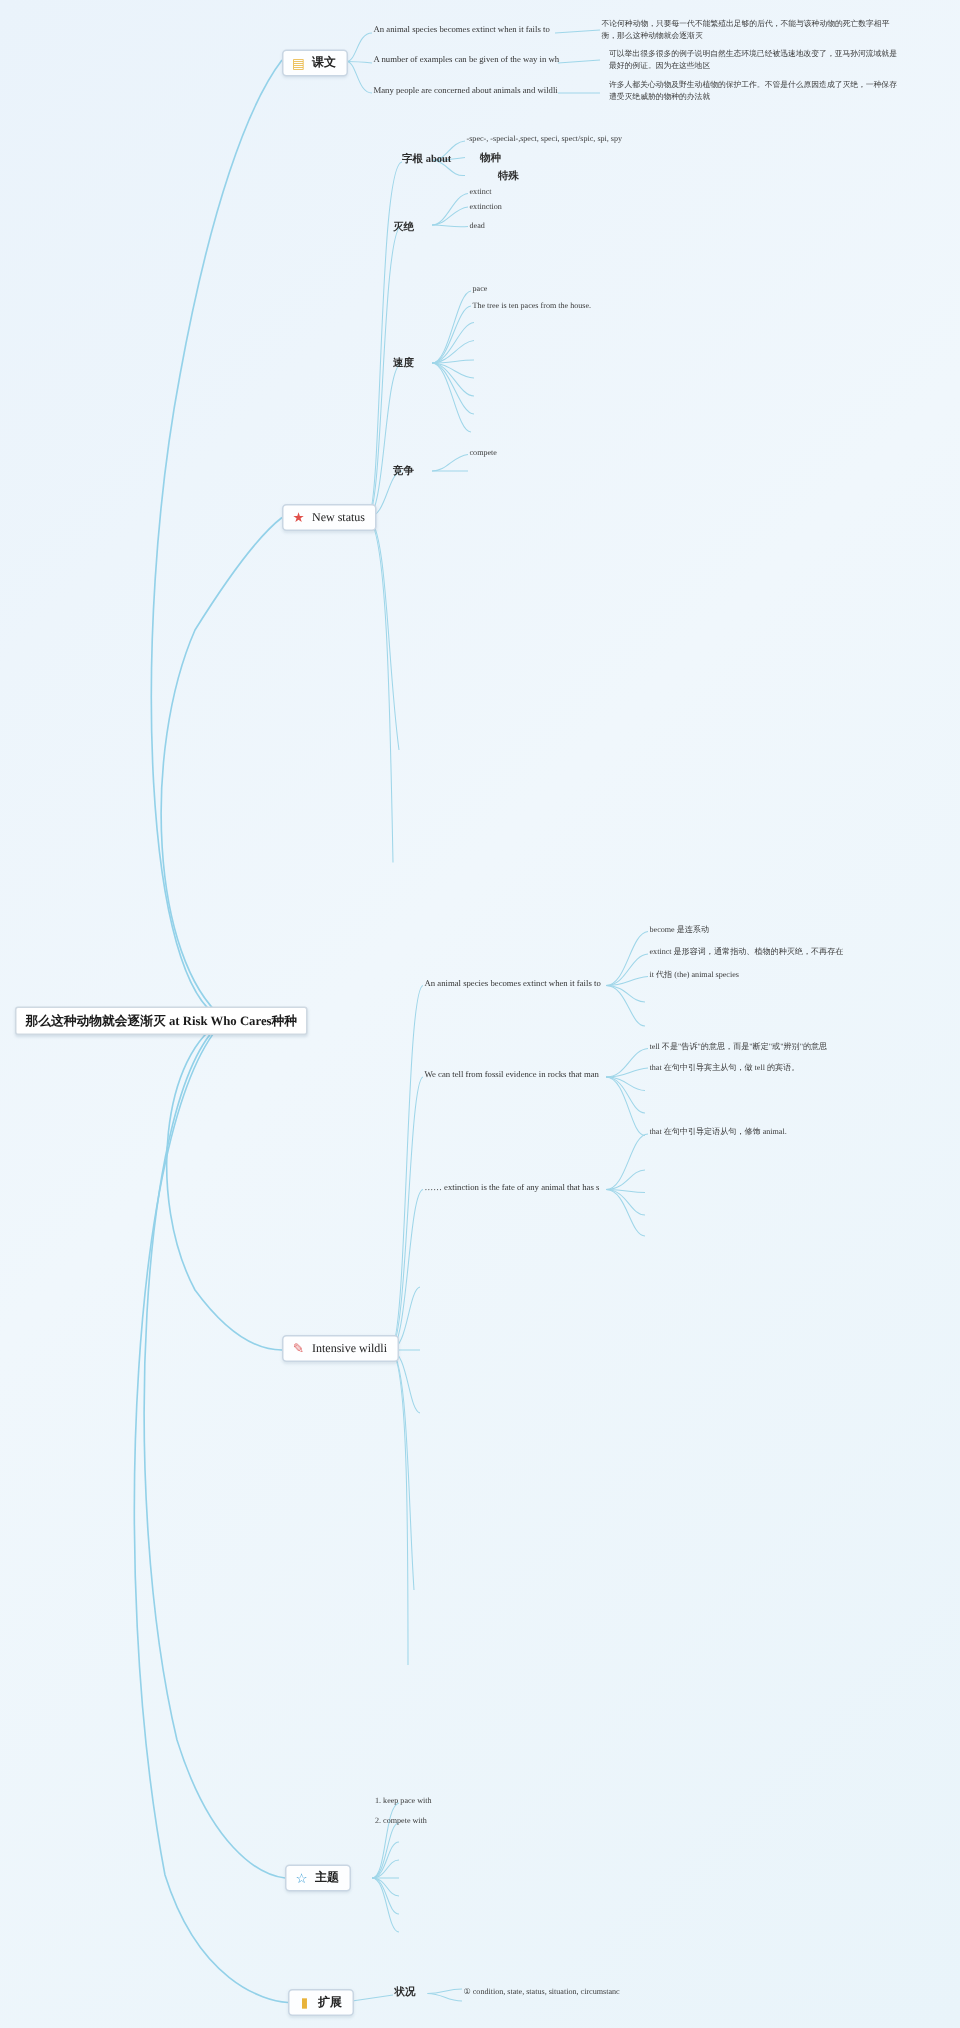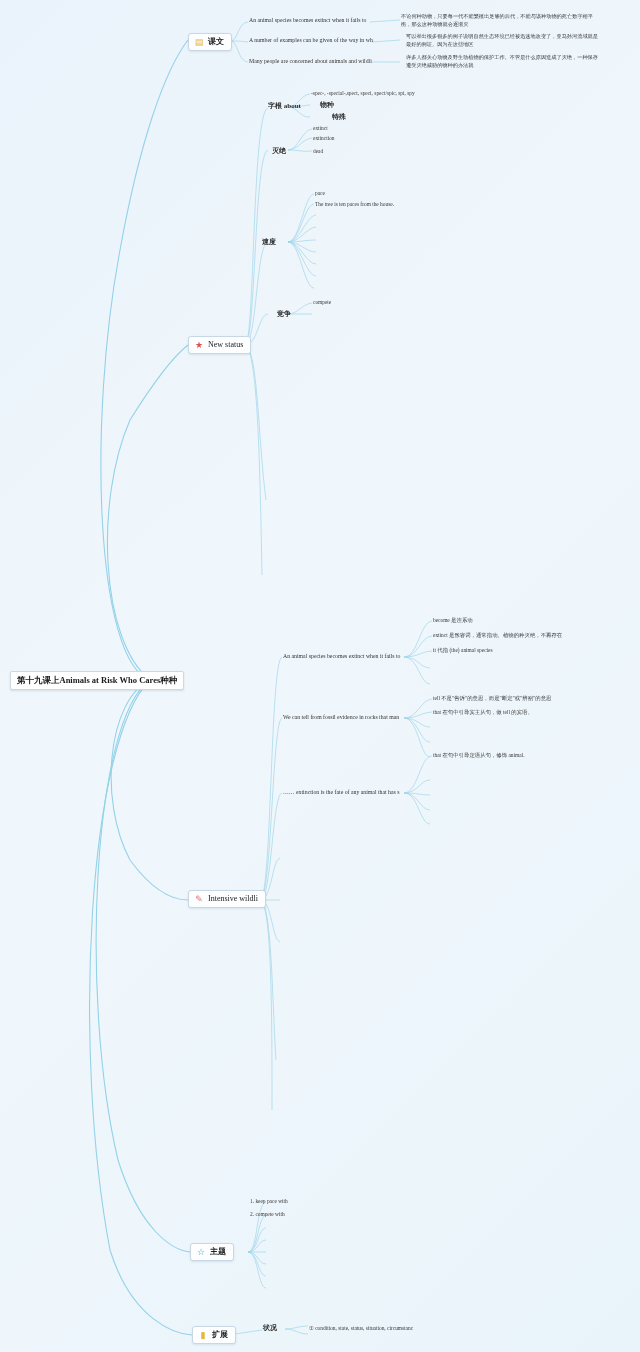--- a/index.html
+++ b/index.html
@@ -183,21 +183,21 @@
   </g>
 
   <g fill="none" stroke="#9fd6e9" stroke-width="0.7">
     <path d="M228,1335 L 262,1330"></path>
     <path d="M285,1329 C 295,1329 298,1326 308,1326"></path>
     <path d="M285,1329 C 295,1329 298,1334 308,1334"></path>
   </g>
 </svg>
 
 <div class="node root" style="left:10px; top:671px;">
-  <span>第十九课上Animals at Risk Who Cares种种</span>
+  <span>那么这种动物就会逐渐灭 at Risk Who Cares种种</span>
 </div>
 
 <div class="node lvl1" style="left:188px; top:33px;">
   <span class="ico ico-book">▤</span>
   <span class="lbl cn">课文</span>
 </div>
 
 <div class="node lvl3" style="left:249px; top:17px;">An animal species becomes extinct when it fails to</div>
 <div class="node para" style="left:401px; top:13px; width:200px;">不论何种动物，只要每一代不能繁殖出足够的后代，不能与该种动物的死亡数字相平衡，那么这种动物就会逐渐灭</div>
 
@@ -210,30 +210,30 @@
 <div class="node lvl1" style="left:188px; top:336px;">
   <span class="ico ico-star-red">★</span>
   <span class="lbl">New status</span>
 </div>
 
 <div class="node lvl2 cn" style="left:268px; top:102px;">字根 about</div>
 <div class="node leaf" style="left:311px; top:90px;">-spec-, -special-,spect, speci, spect/spic, spi, spy</div>
 <div class="node lvl2 cn" style="left:320px; top:101px;">物种</div>
 <div class="node lvl2 cn" style="left:332px; top:113px;">特殊</div>
 
-<div class="node lvl2 cn" style="left:262px; top:147px;margin-left:10px;">灭绝</div>
+<div class="node lvl2 cn" style="left:262px; top:147px;">灭绝</div>
 <div class="node leaf" style="left:313px; top:125px;">extinct</div>
 <div class="node leaf" style="left:313px; top:135px;">extinction</div>
 <div class="node leaf" style="left:313px; top:148px;">dead</div>
 
 <div class="node lvl2 cn" style="left:262px; top:238px;text-align:right;">速度</div>
 <div class="node leaf" style="left:315px; top:190px;">pace</div>
 <div class="node leaf" style="left:315px; top:201px;">The tree is ten paces from the house.</div>
 
-<div class="node lvl2 cn" style="left:277px; top:310px;">竞争</div>
+<div class="node lvl2 cn" style="left:262px; top:310px;">竞争</div>
 <div class="node leaf" style="left:313px; top:299px;">compete</div>
 
 <div class="node lvl1" style="left:188px; top:890px;">
   <span class="ico ico-pen">✎</span>
   <span class="lbl">Intensive wildli</span>
 </div>
 
 <div class="node lvl3" style="left:283px; top:653px;">An animal species becomes extinct when it fails to</div>
 <div class="node leaf" style="left:433px; top:617px;">become 是连系动</div>
 <div class="node leaf" style="left:433px; top:632px;">extinct 是形容词，通常指动、植物的种灭绝，不再存在</div>

